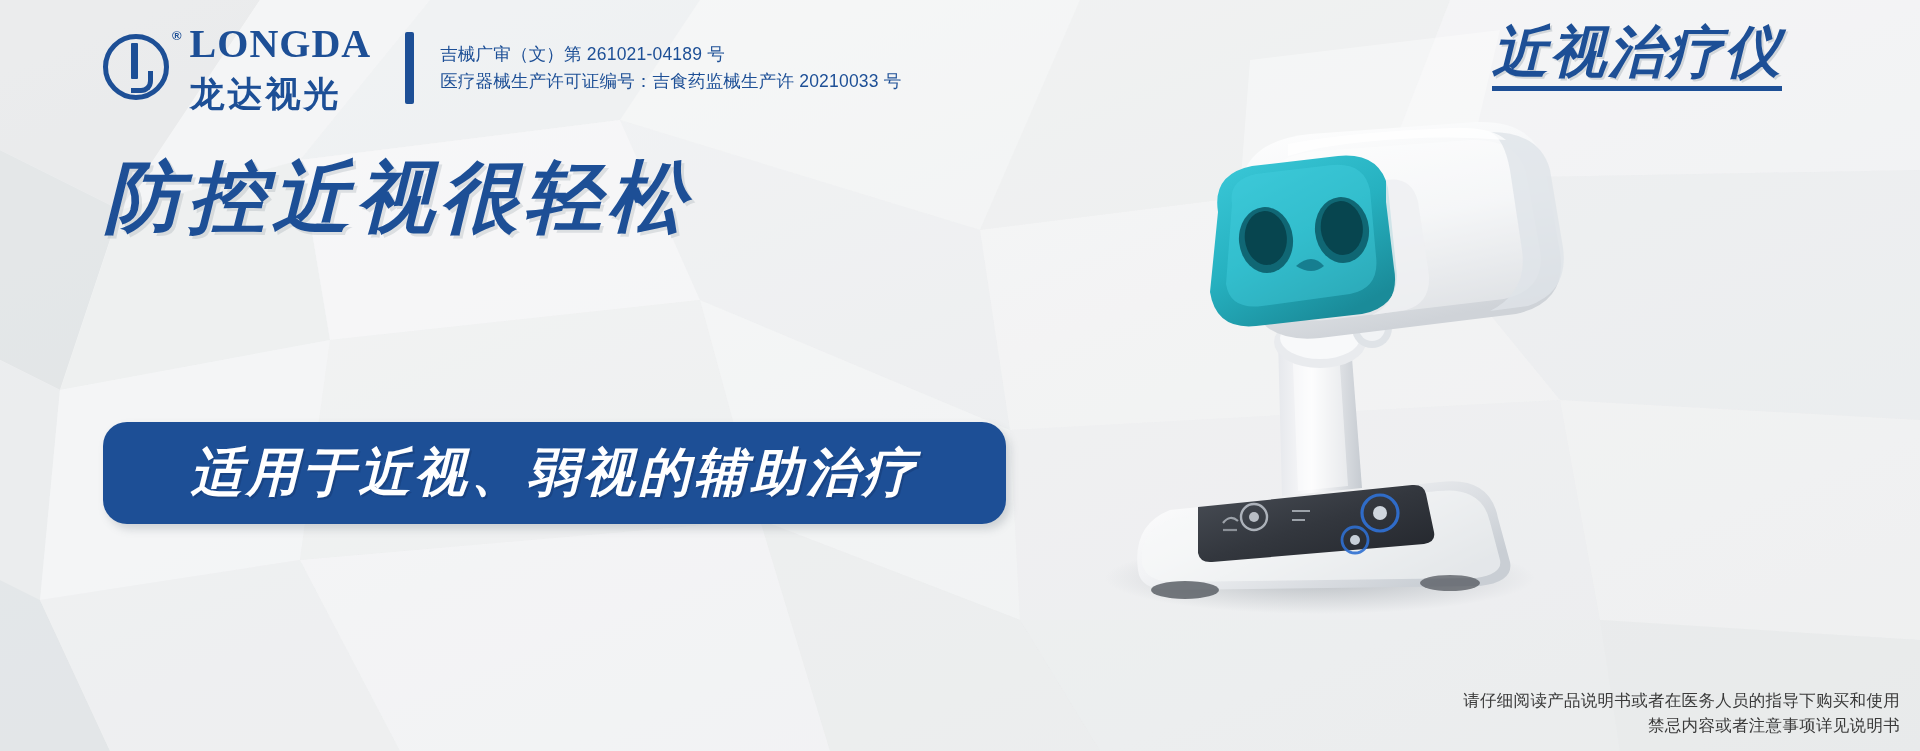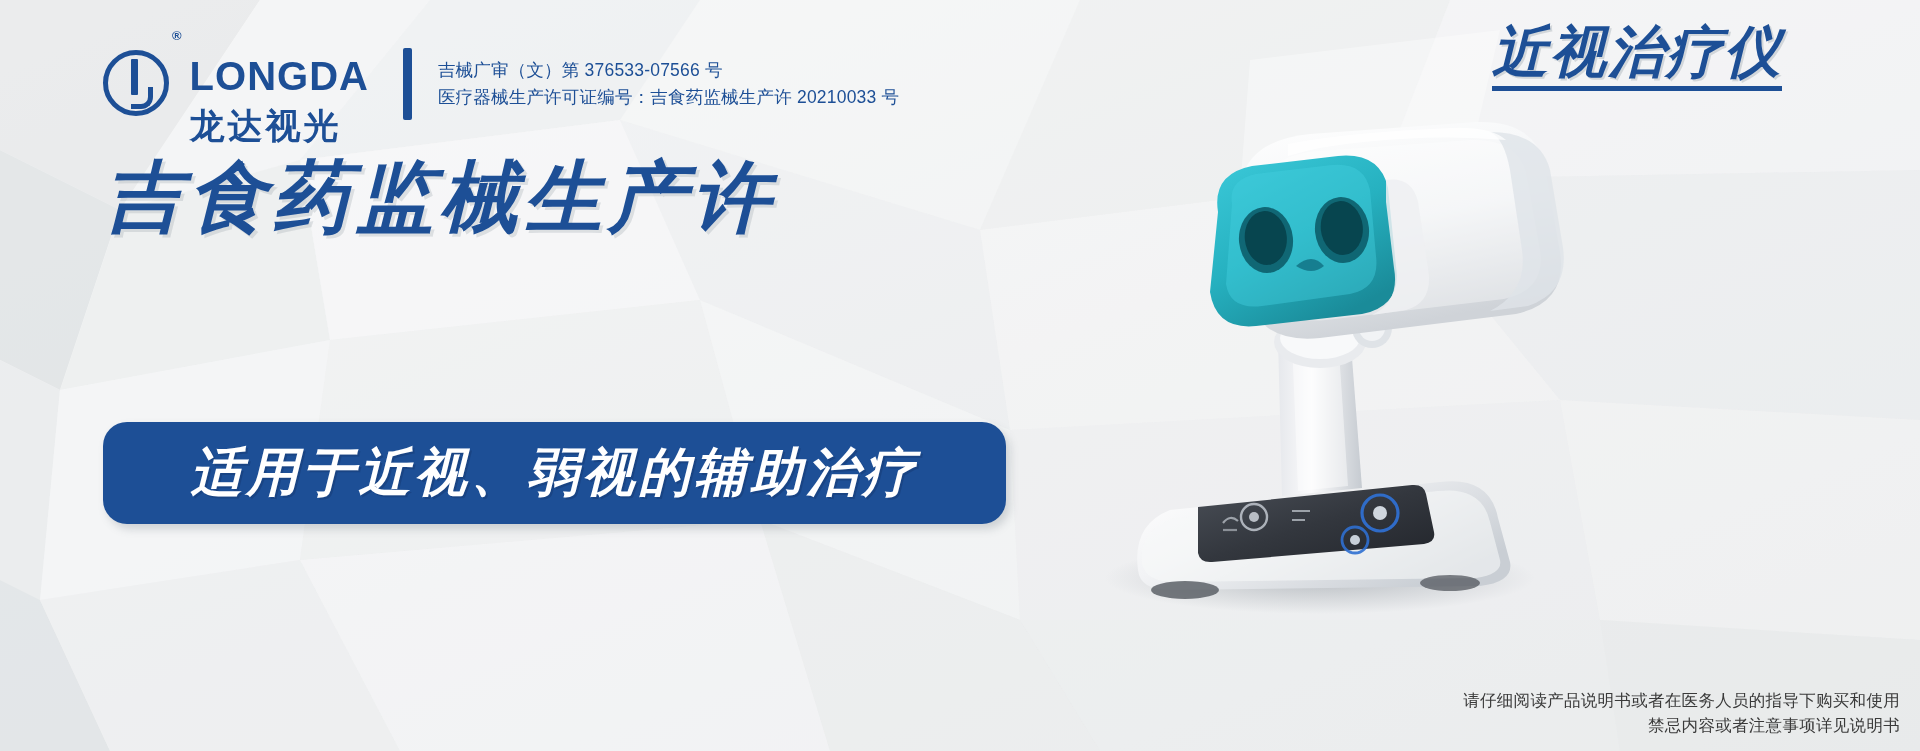--- a/index.html
+++ b/index.html
@@ -69,22 +69,21 @@
     font-weight: bold;
   }
 
   .logo-words { margin-left: 8px; }
   .logo-latin {
     font-size: 40px;
     font-weight: bold;
     color: #1d4f96;
     letter-spacing: 1px;
     line-height: 1;
-    font-family: Liberation Sans, sans-serif;
-    margin-top: 32px;
+    font-family: Liberation Serif, serif;
   }
   .logo-cn {
     font-size: 35px;
     font-weight: bold;
     color: #1d4f96;
     letter-spacing: 3px;
     line-height: 1.05;
     margin-top: 12px;
   }
 
@@ -244,32 +243,32 @@
       <div class="logo-reg">®</div>
       <div class="logo-words">
         <div class="logo-latin">LONGDA</div>
         <div class="logo-cn">龙达视光</div>
       </div>
     </div>
 
     <div class="divider-bar"></div>
 
     <div class="reg-lines">
-      <div>吉械广审（文）第 376533-07566 号</div>
+      <div>吉械广审（文）第 261021-04189 号</div>
       <div>医疗器械生产许可证编号：吉食药监械生产许 20210033 号</div>
     </div>
   </div>
 
   <div class="product-title">
     <div class="pt-text">近视治疗仪</div>
     <div class="pt-underline"></div>
   </div>
 
   <div class="headline">
-    <div class="h-line">吉食药监械生产许</div>
+    <div class="h-line">防控近视很轻松</div>
   </div>
 
   <div class="banner">
     <div class="b-text">适用于近视、弱视的辅助治疗</div>
   </div>
 
   <div class="product">
     <svg viewBox="0 0 620 560">
       <defs>
         <linearGradient id="bodyG" x1="0" y1="0" x2="1" y2="0.4">

